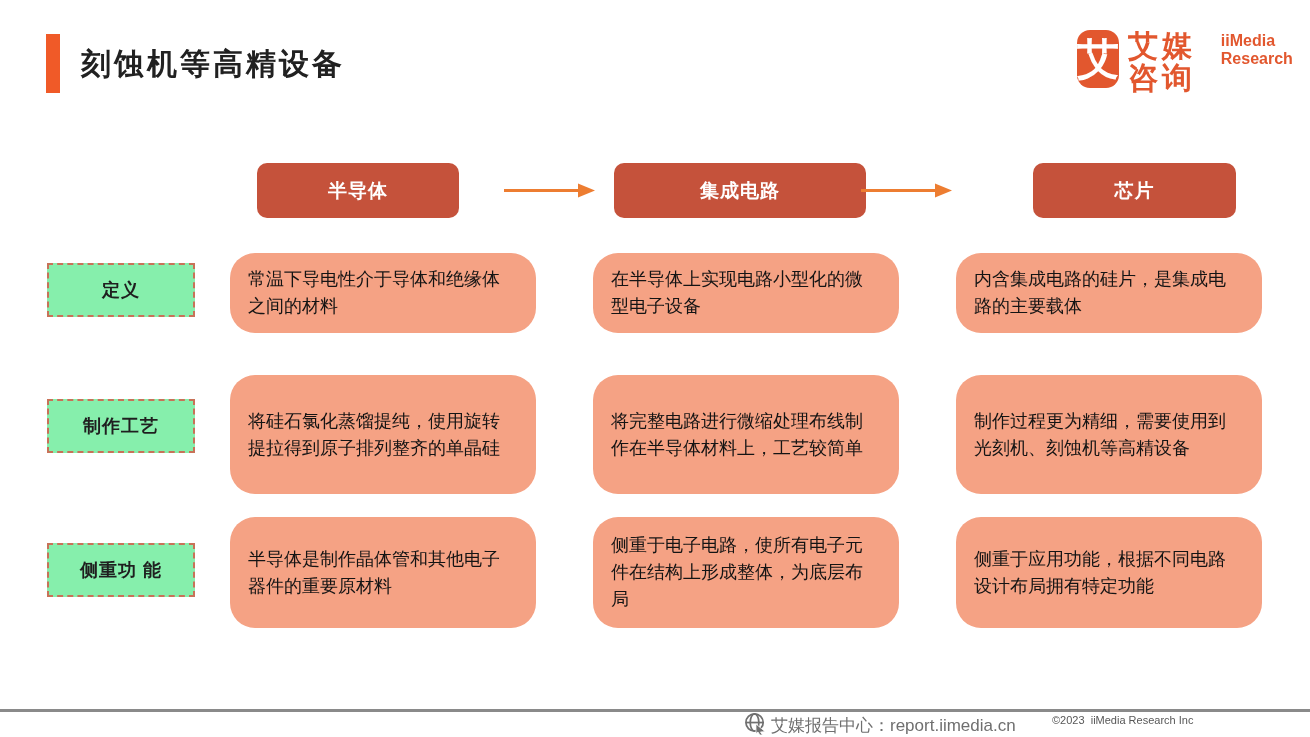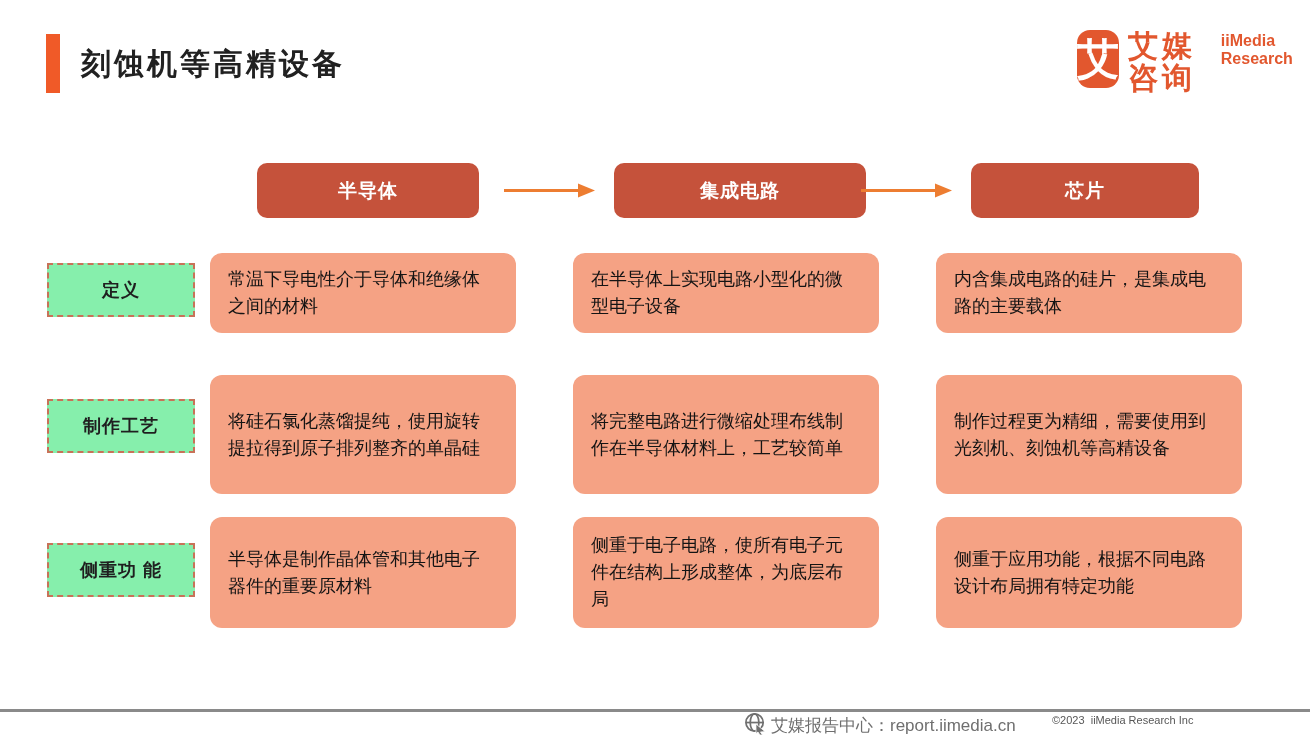--- a/index.html
+++ b/index.html
@@ -25,46 +25,46 @@
   .logo-text { display:flex; flex-direction:row; justify-content:center; margin-left:9px; }
   .logo-cn { font-size:30px; font-weight:700; color:#E2572E; letter-spacing:4px; line-height:1.05; }
   .logo-en { font-size:16px; font-weight:700; color:#E2572E; line-height:1.1; margin-top:2px; }
 
   
   .col-header {
     position:absolute; top:163px; height:55px; background:#C5523B; border-radius:10px;
     color:#ffffff; font-size:19px; font-weight:700; letter-spacing:1px;
     display:flex; align-items:center; justify-content:center;
   }
-  #col-header-1 { left:257px;  width:222px; }
+  #col-header-1 { left:257px;  width:202px; }
   #col-header-2 { left:614px;  width:252px; }
-  #col-header-3 { left:971px;  width:228px; }
+  #col-header-3 { left:1033px;  width:203px; }
 
   .flow-arrow { position:absolute; top:182px; }
   #flow-arrow-1 { left:502px; }
   #flow-arrow-2 { left:859px; }
 
   
   .row-label {
     position:absolute; left:47px; width:148px; height:54px; box-sizing:border-box;
     background:#86efac; border:2px dashed #C87258;
     display:flex; align-items:center; justify-content:center;
     font-size:18px; font-weight:700; color:#1f1f1f; letter-spacing:1px;
   }
   #row-label-1 { top:263px; }
   #row-label-2 { top:399px; }
   #row-label-3 { top:543px; }
 
   
   .cell {
     position:absolute; width:306px; box-sizing:border-box;
-    background:#F5A284; border-radius:12px;
+    background:#F5A284; border-radius:25px;
     display:flex; align-items:center;
     padding:0 26px 0 18px;
-    font-size:18px; line-height:1.5; color:#141414;
+    font-size:18px; line-height:1.5; color:#141414;margin-left:20px;
   }
   .r1 { top:253px; height:80px; }
   .r2 { top:375px; height:119px; }
   .r3 { top:517px; height:111px; }
   .c1 { left:210px; }
   .c2 { left:573px; }
   .c3 { left:936px; }
 
   
   .footer-line { position:absolute; left:0; top:709px; width:1310px; height:3px; background:#8a8a8a; }

